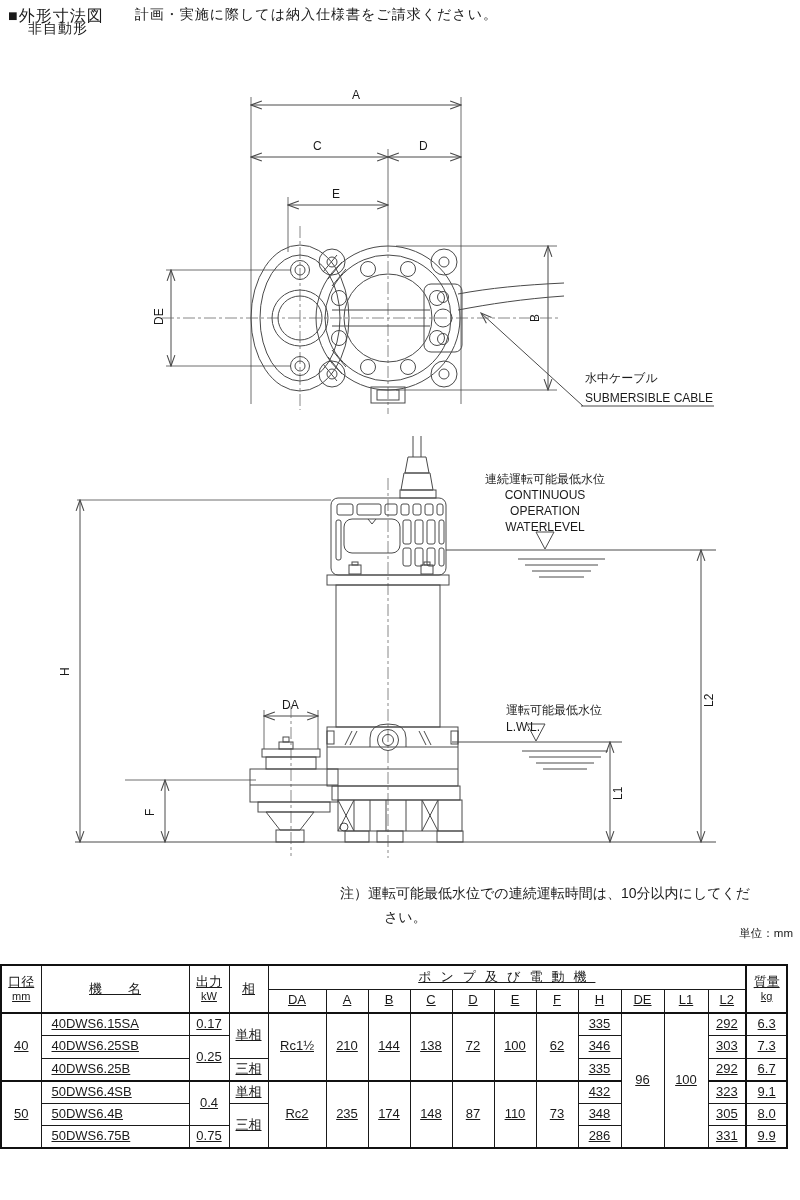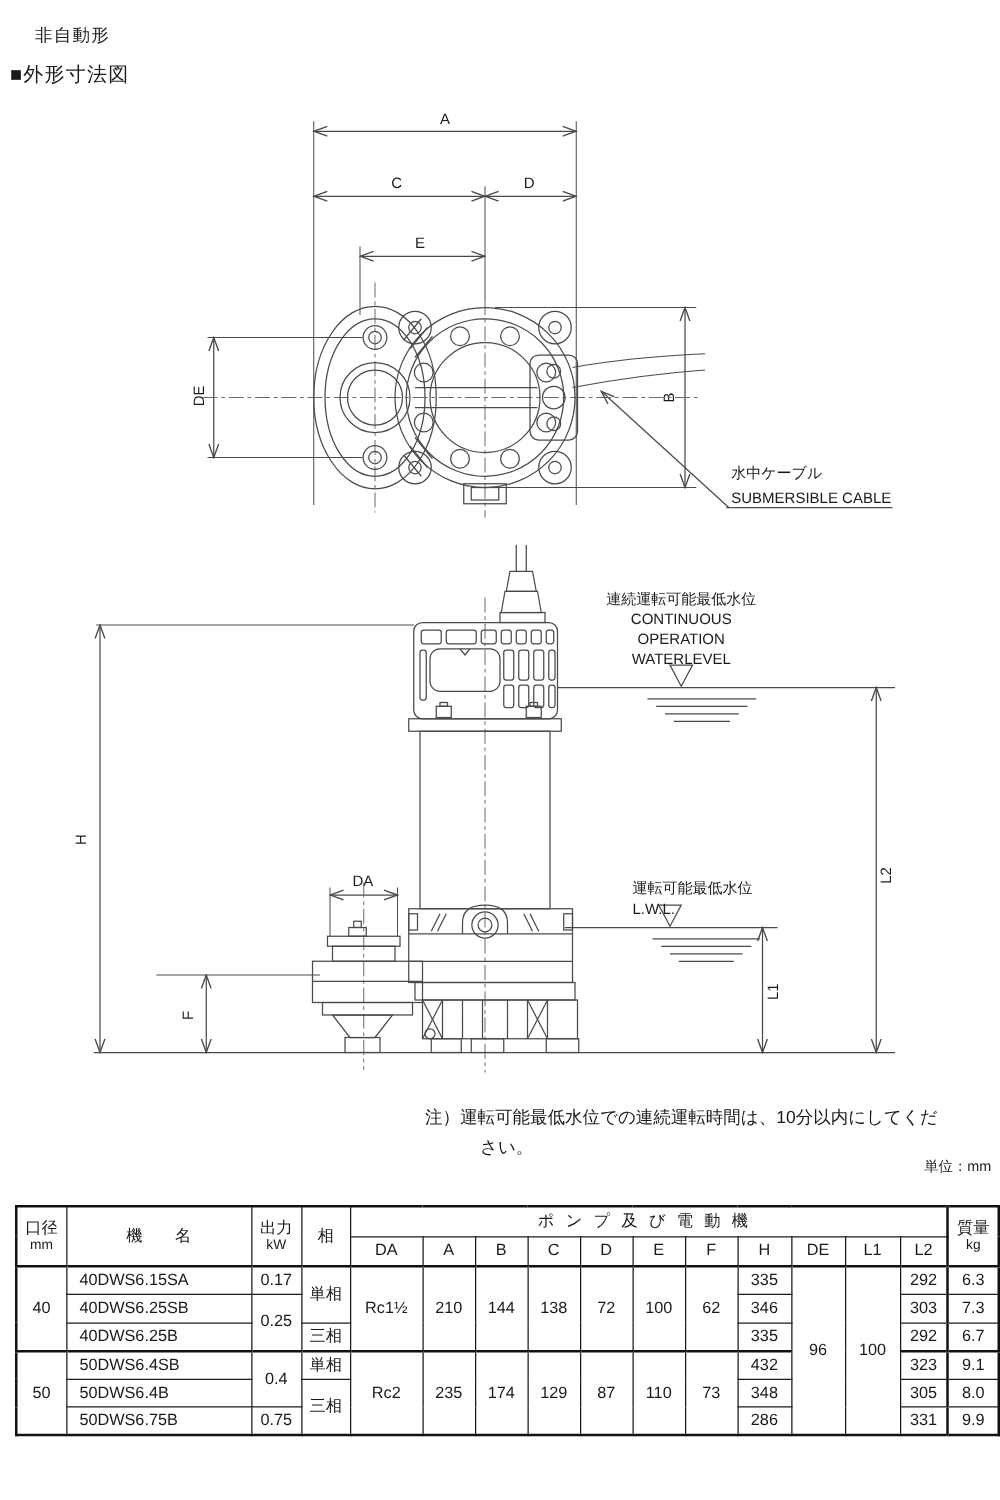--- a/index.html
+++ b/index.html
@@ -1,53 +1,54 @@
 <!DOCTYPE html>
 <html><head>
 <meta charset="utf-8">
 <style>
   html,body{margin:0;padding:0;}
   body{width:800px;height:1200px;position:relative;background:#fff;color:#1a1a1a;
        font-family:"Liberation Sans",sans-serif;overflow:hidden;}
   .abs{position:absolute;}
   
-  #titlebar{left:8px;top:6px;display:flex;align-items:flex-start;white-space:nowrap;margin-top:44px;}
+  #titlebar{left:8px;top:6px;display:flex;align-items:flex-start;white-space:nowrap;}
   #title{font-size:16px;letter-spacing:1px;}
   #title-note{font-size:14px;margin-left:31px;letter-spacing:1px;}
   #subtitle{left:28px;top:20px;font-size:14px;letter-spacing:1px;}
   
   #drawing{left:0;top:0;}
   #drawing *{stroke:#4a4a4a;stroke-width:1;fill:none;}
   #drawing .cl{stroke-dasharray:12 3 3 3;stroke-width:.8;stroke:#6a6a6a;}
   #drawing .xt{stroke-width:.8;}
   #drawing text{stroke:none;fill:#1a1a1a;font-size:12px;font-family:"Liberation Sans",sans-serif;}
   #drawing text.jp{font-size:12px;}
   
   #note{left:340px;top:881px;font-size:14px;line-height:24px;width:470px;}
   #note .l2{margin-left:44px;}
   
   #unit{left:690px;top:926px;width:103px;text-align:right;font-size:11.5px;}
-  #spec{left:12px;top:964px;}
+  #spec{left:0;top:964px;text-decoration:underline;}
   table{border-collapse:collapse;table-layout:fixed;width:786px;}
   th,td{border:1px solid #1a1a1a;padding:0;text-align:center;vertical-align:middle;
         font-size:13px;font-weight:normal;line-height:1.15;}
   table{border:2px solid #111;}
   thead tr{height:24px;}
   tbody tr{height:22.5px;}
   td.model{text-align:left;padding-left:10px;margin-top:21px;}
   .unit2{font-size:11px;display:block;}
   .sep td,.sep th{border-top:2px solid #111;}   
   .ml{border-left:2px solid #111;margin-left:12px;}              
   th.grp{letter-spacing:9px;}
 </style>
 </head>
 <body>
 
 <div class="abs" id="titlebar">
   <span id="title">■外形寸法図</span>
+  <span id="title-note">計画・実施に際しては納入仕様書をご請求ください。</span>
 </div>
 <div class="abs" id="subtitle">非自動形</div>
 
 <svg id="drawing" class="abs" width="800" height="870" viewBox="0 0 800 870">
   <defs>
     <marker id="arw" viewBox="0 0 12 10" refX="11" refY="5" markerWidth="13" markerHeight="11" orient="auto-start-reverse" markerUnits="userSpaceOnUse">
       <path d="M1,1.4 L11,5 L1,8.6" fill="none" stroke="#4a4a4a" stroke-width="1"></path>
     </marker>
   </defs>
 
@@ -386,21 +387,21 @@
       <td class="ml">6.7</td>
     </tr>
     <tr class="sep">
       <td rowspan="3">50</td>
       <td class="model">50DWS6.4SB</td>
       <td rowspan="2">0.4</td>
       <td>単相</td>
       <td rowspan="3">Rc2</td>
       <td rowspan="3">235</td>
       <td rowspan="3">174</td>
-      <td rowspan="3">129</td>
+      <td rowspan="3">148</td>
       <td rowspan="3">87</td>
       <td rowspan="3">110</td>
       <td rowspan="3">73</td>
       <td>432</td>
       <td>323</td>
       <td class="ml">9.1</td>
     </tr>
     <tr>
       <td class="model">50DWS6.4B</td>
       <td rowspan="2">三相</td>

